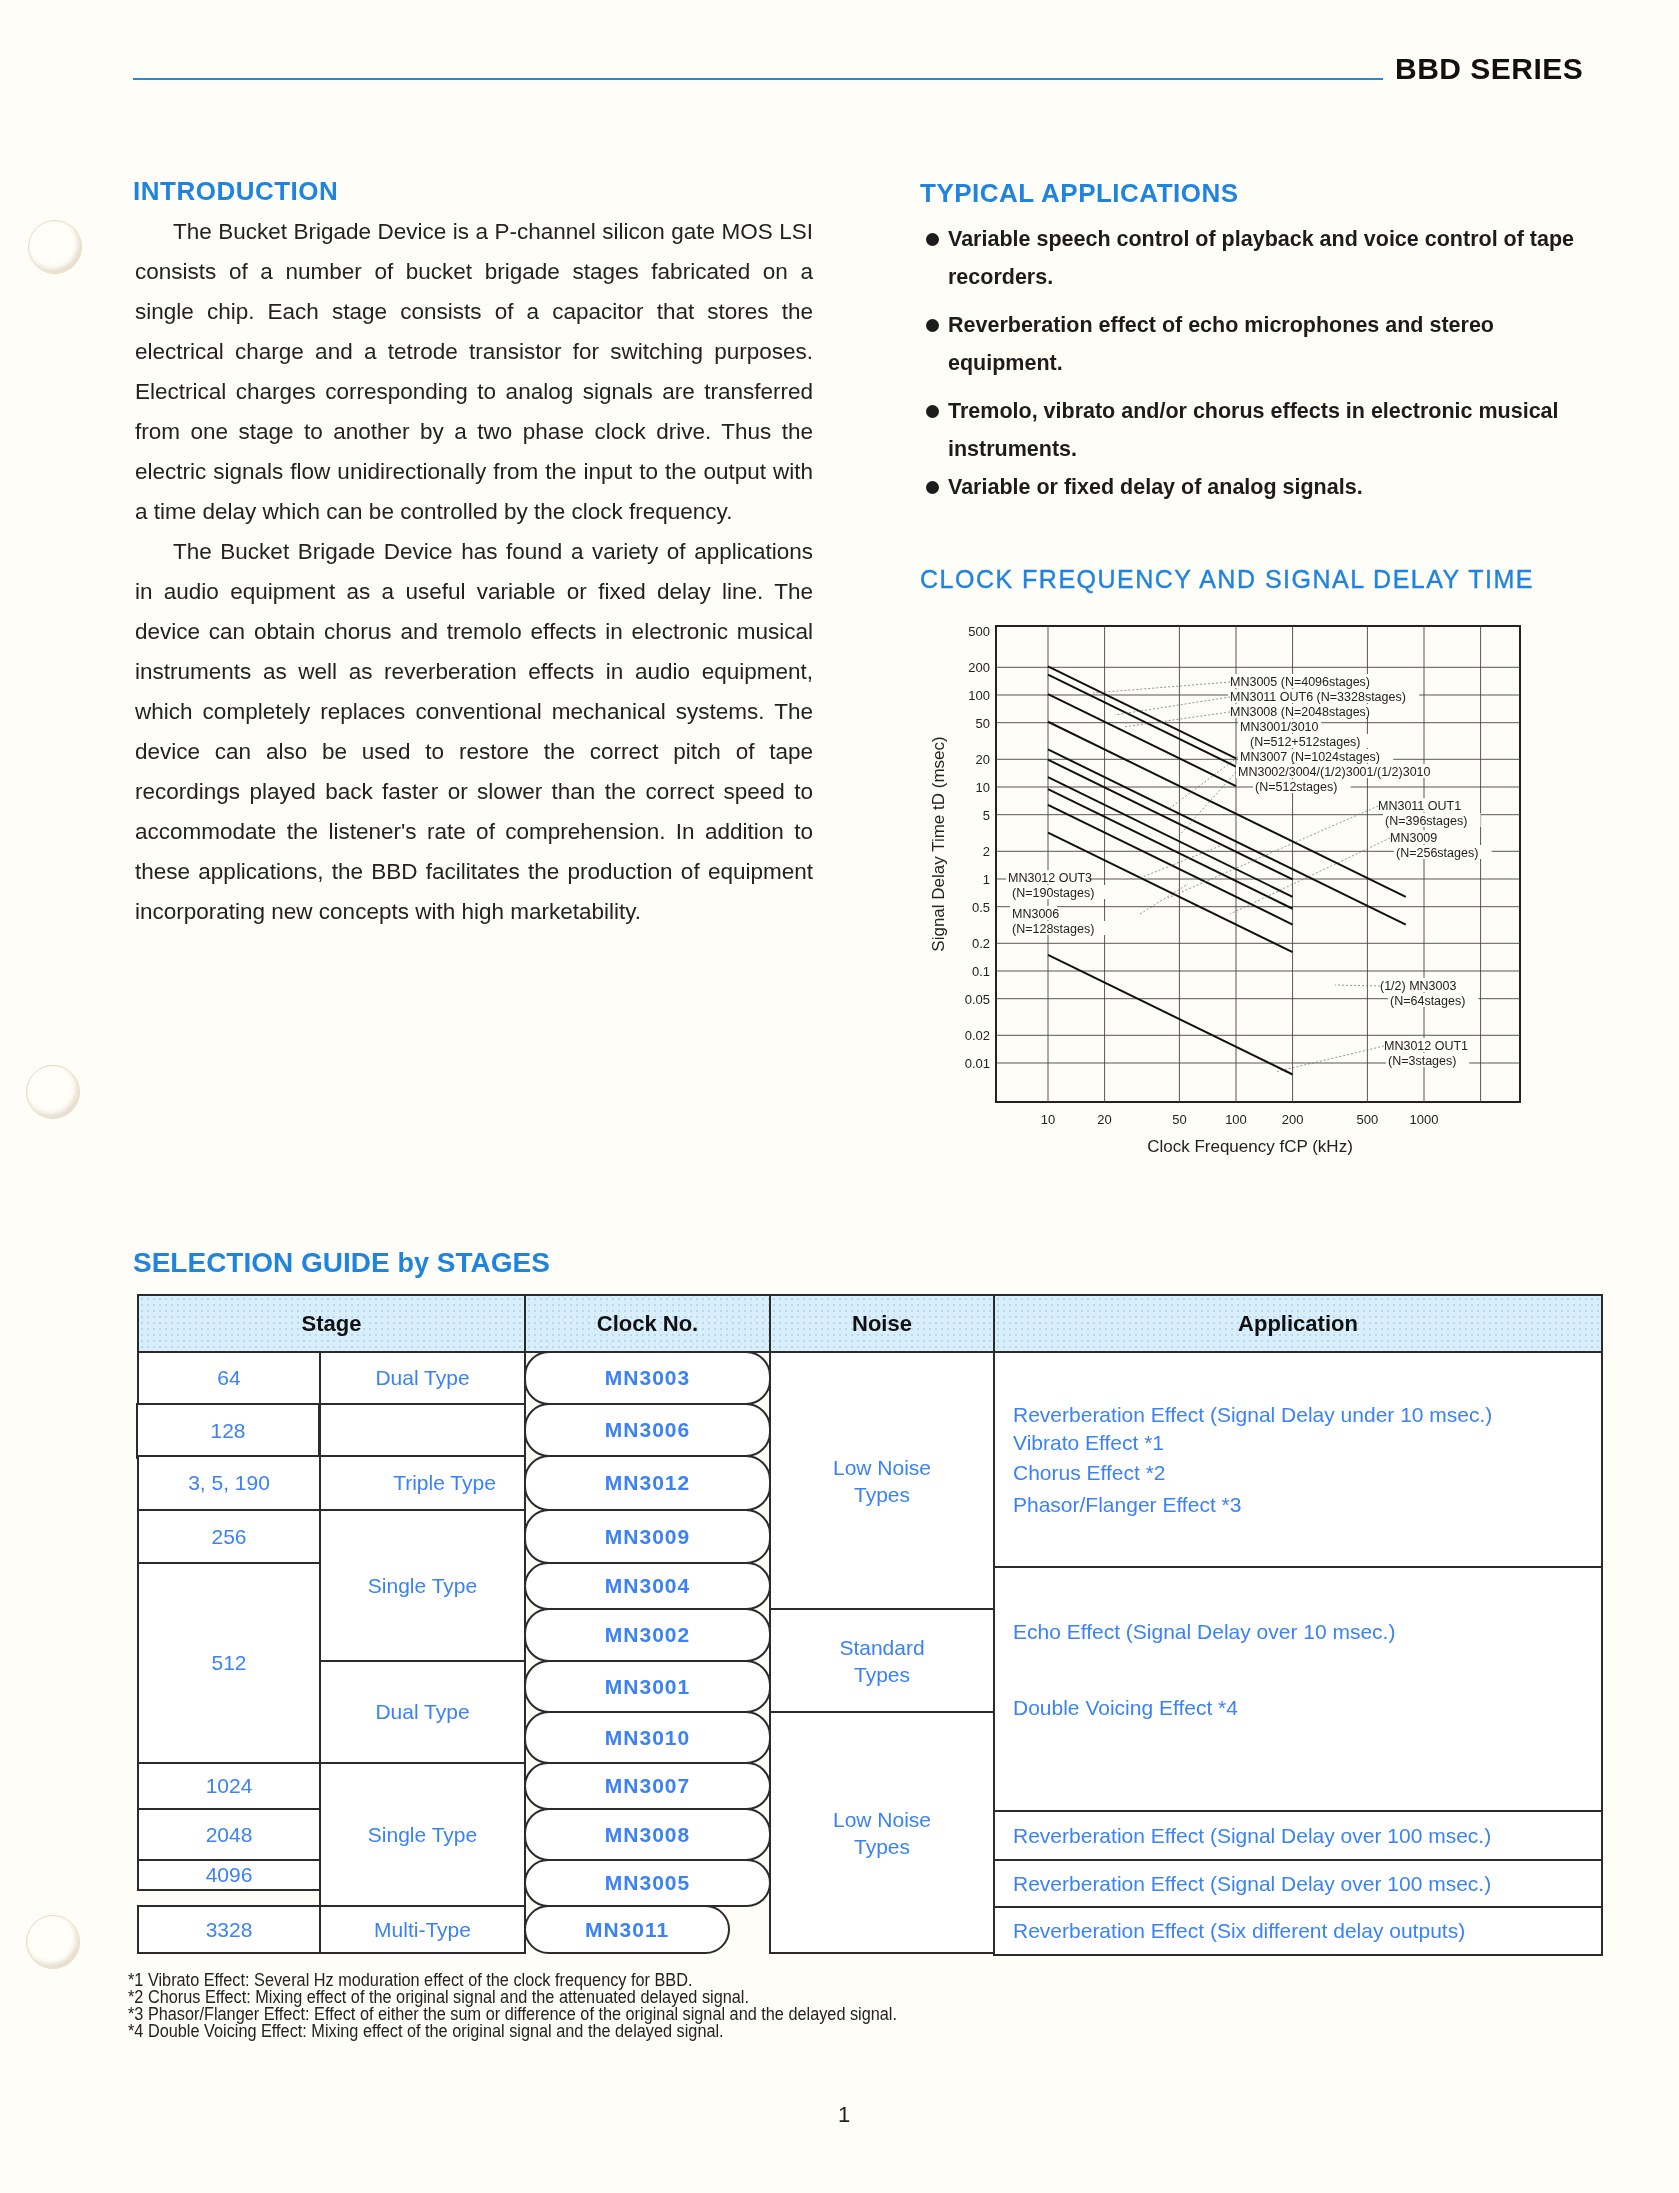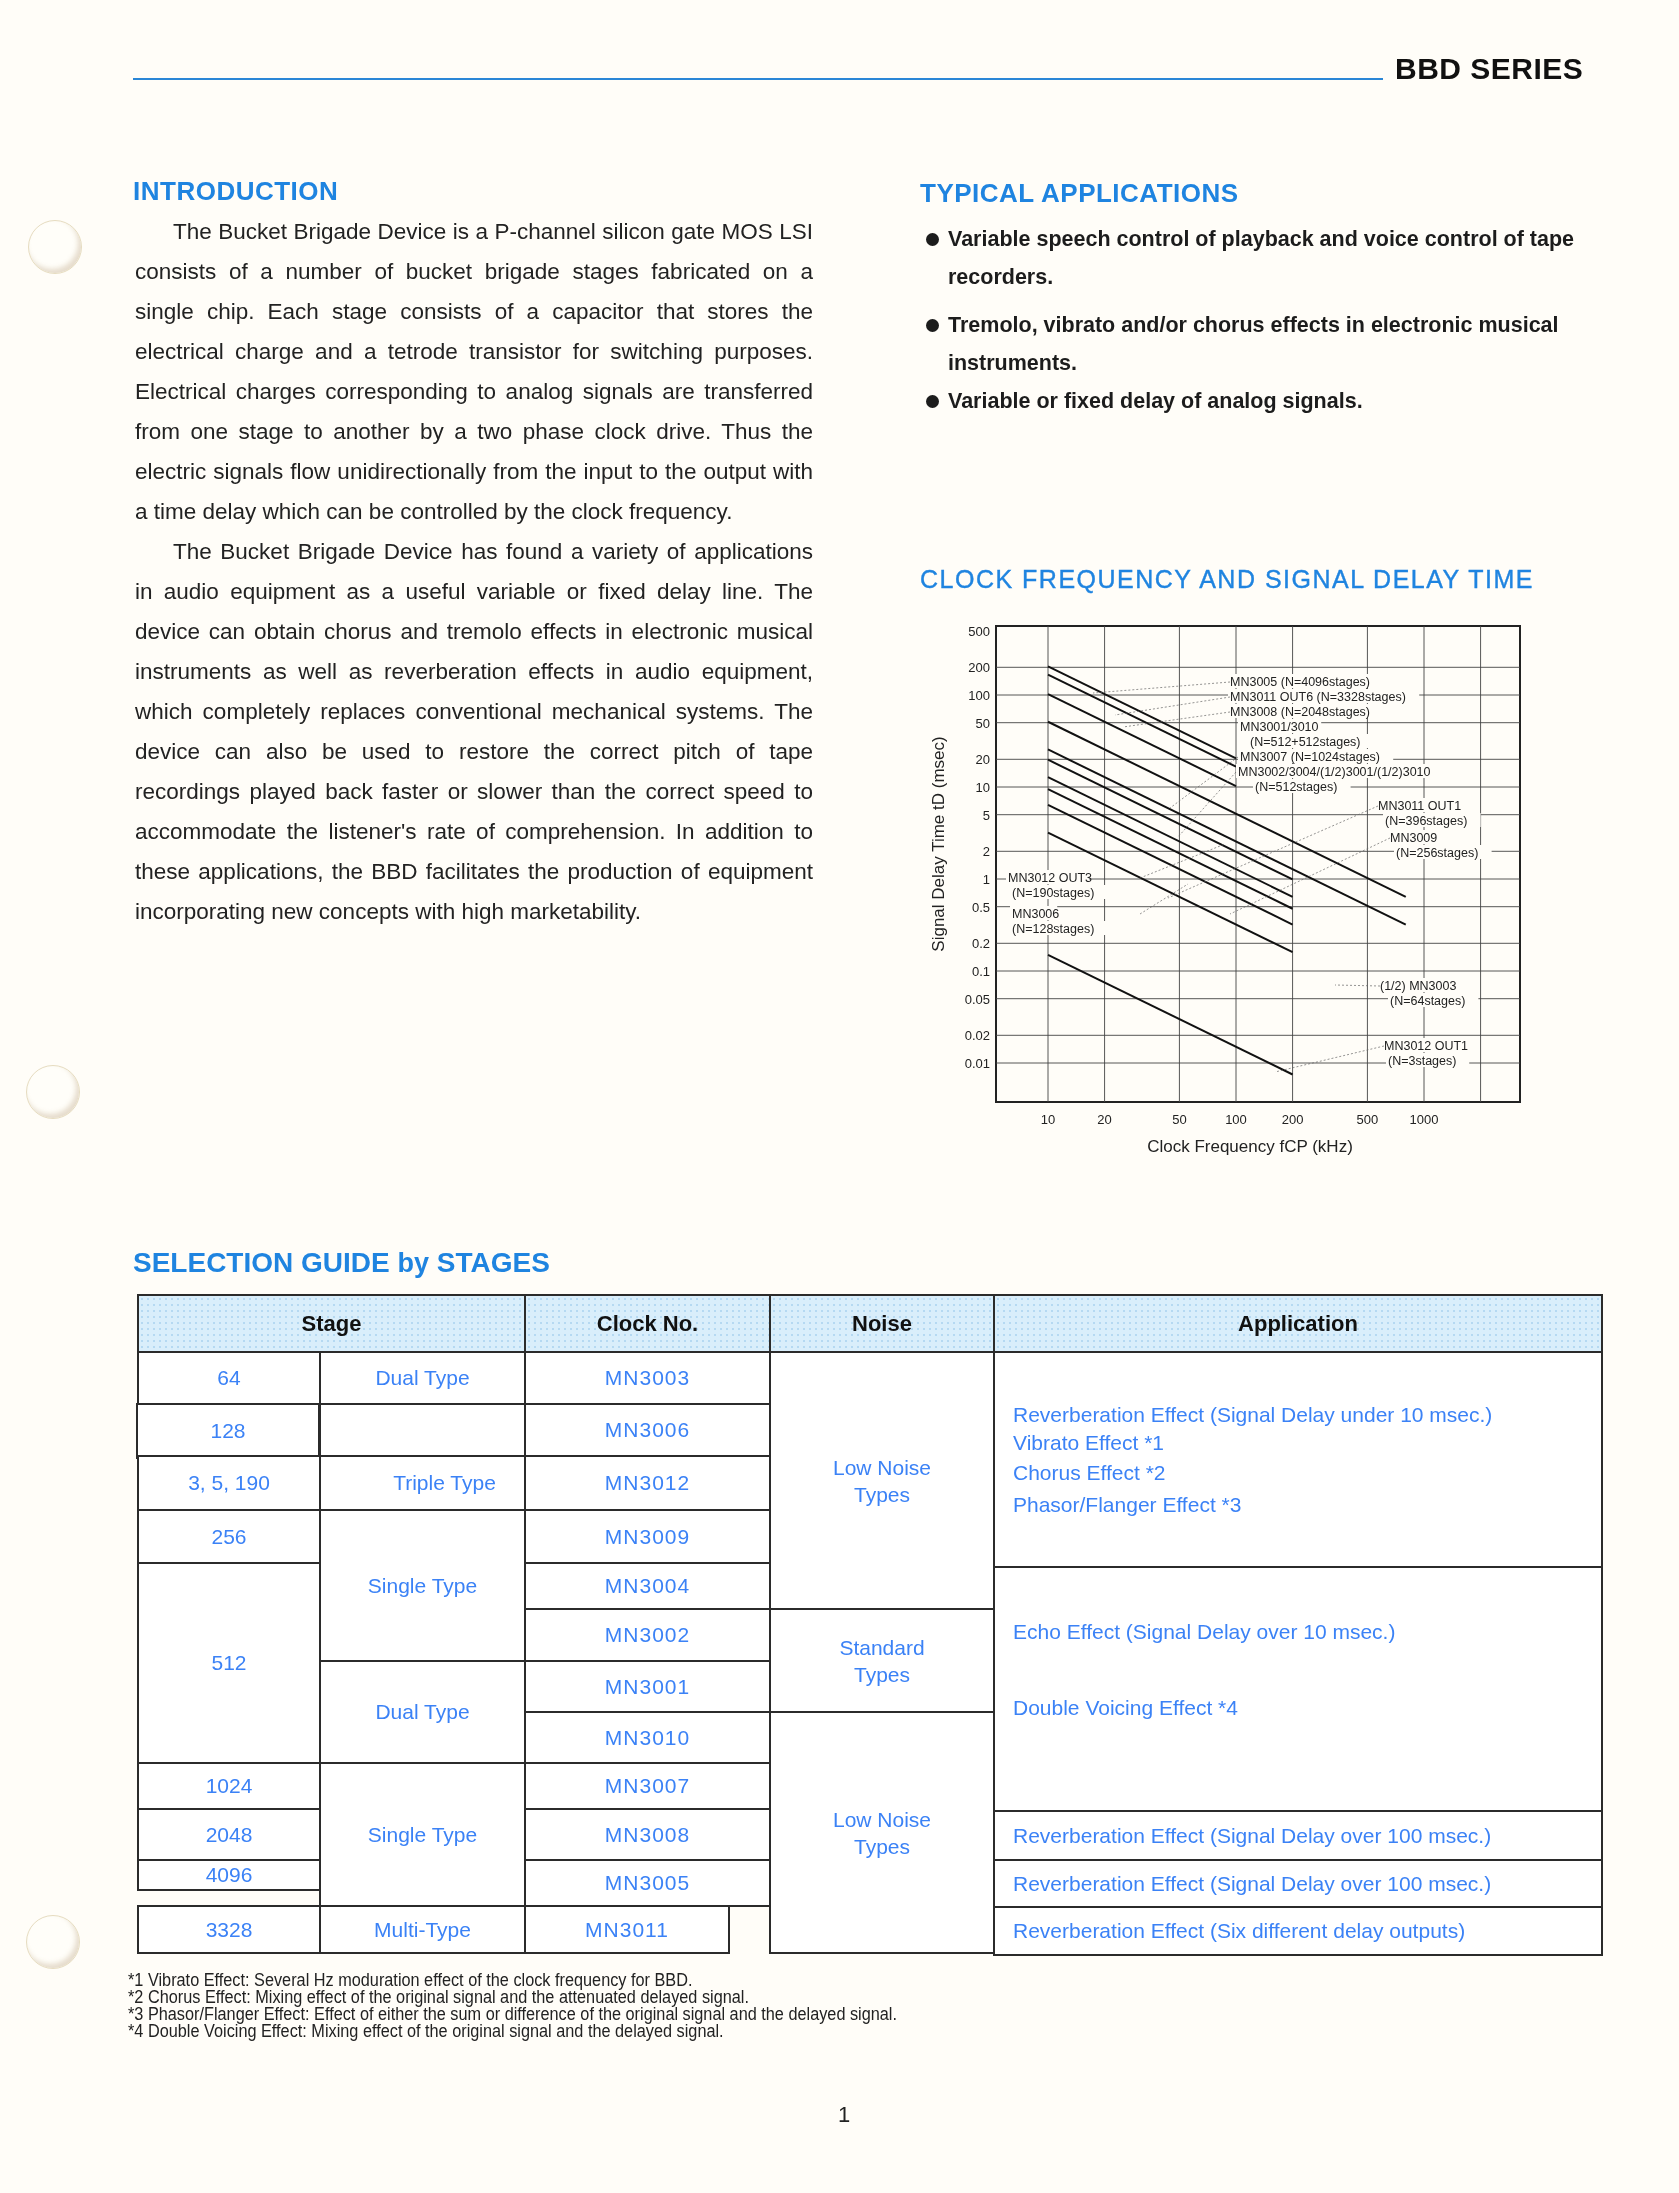--- a/index.html
+++ b/index.html
@@ -20,21 +20,21 @@
   .apps li .bullet { position:absolute; left:6px; top:13px; width:13px; height:13px; border-radius:50%; background:#1c1c1c; }
   .apps li.gap { margin-top:10px; }
   .chart-svg { position:absolute; left:900px; top:600px; }
   .tbl-title { position:absolute; left:133px; top:1247px; font-size:28px; font-weight:bold; color:#1f84e0; }
   .tbl-title .lower { font-size:27px; }
   .tbl { position:absolute; left:0; top:0; }
   .cell { position:absolute; border:2.5px solid #2b2b2b; box-sizing:border-box; display:flex; align-items:center; justify-content:center; text-align:center; font-size:21px; color:#3b82f6; background:#fff; }
   .cell.hdr { background-color:#d9eefb;
      background-image: radial-gradient(#b5d9f2 1px, transparent 1.2px);
      background-size:6px 6px; font-weight:bold; font-size:22px; color:#111; }
-  .cell.type { font-weight:normal; letter-spacing:1px; }
+  .cell.type { font-weight:bold; letter-spacing:1px;border-radius:25px; }
   .cell.app { justify-content:flex-start; text-align:left; padding-left:18px; }
   .app-lines { display:flex; flex-direction:column; gap:4px; line-height:28px; }
   .footnotes { position:absolute; left:128px; top:1972px; font-size:17.5px; line-height:17px; color:#222; transform:scaleX(0.93); transform-origin:left top; }
   .footnotes div { white-space:nowrap; }
   .page-num { position:absolute; left:838px; top:2102px; font-size:22px; color:#222; }
 </style>
 </head>
 <body>
 
 <div class="hole" style="left:28px; top:220px;"></div>
@@ -46,20 +46,21 @@
 
 <div class="h-blue" style="left:133px; top:176px;">INTRODUCTION</div>
 <div class="intro-text">
   <p>The Bucket Brigade Device is a P-channel silicon gate MOS LSI consists of a number of bucket brigade stages fabricated on a single chip.  Each stage consists of a capacitor that stores the electrical charge and a tetrode transistor for switching purposes. Electrical charges corresponding to analog signals are transferred from one stage to another by a two phase clock drive.  Thus the electric signals flow unidirectionally from the input to the output with a time delay which can be controlled by the clock frequency.</p>
   <p style="margin-top:0;">The Bucket Brigade Device has found a variety of applications in audio equipment as a useful variable or fixed delay line. The device can obtain chorus and tremolo effects in electronic musical instruments as well as reverberation effects in audio equipment, which completely replaces conventional mechanical systems.  The device can also be used to restore the correct pitch of tape recordings played back faster or slower than the correct speed to accommodate the listener's rate of comprehension.  In addition to these applications, the BBD facilitates the production of equipment incorporating new concepts with high marketability.</p>
 </div>
 
 <div class="h-blue" style="left:920px; top:178px;">TYPICAL APPLICATIONS</div>
 <ul class="apps">
   <li><span class="bullet"></span><span>Variable speech control of playback and voice control of tape recorders.</span></li>
+  <li class="gap"><span class="bullet"></span><span>Reverberation effect of echo microphones and stereo equipment.</span></li>
   <li class="gap"><span class="bullet"></span><span>Tremolo, vibrato  and/or  chorus effects in electronic musical instruments.</span></li>
   <li><span class="bullet"></span><span>Variable or fixed delay of analog signals.</span></li>
 </ul>
 
 <div class="h-blue" style="left:920px; top:565px; font-weight:normal; font-size:25px; letter-spacing:1.5px; -webkit-text-stroke:0.4px #1f84e0;">CLOCK FREQUENCY AND SIGNAL DELAY TIME</div>
 
 <svg class="chart-svg" id="chart" width="640" height="580" viewBox="0 0 640 580">
     <rect x="96" y="26" width="524" height="476" fill="none" stroke="#222" stroke-width="2"></rect>
     <line x1="148" y1="26" x2="148" y2="502" stroke="#444" stroke-width="0.9"></line>
     <text x="148" y="524" font-size="13" text-anchor="middle" fill="#222" font-family="Liberation Sans, sans-serif">10</text>

